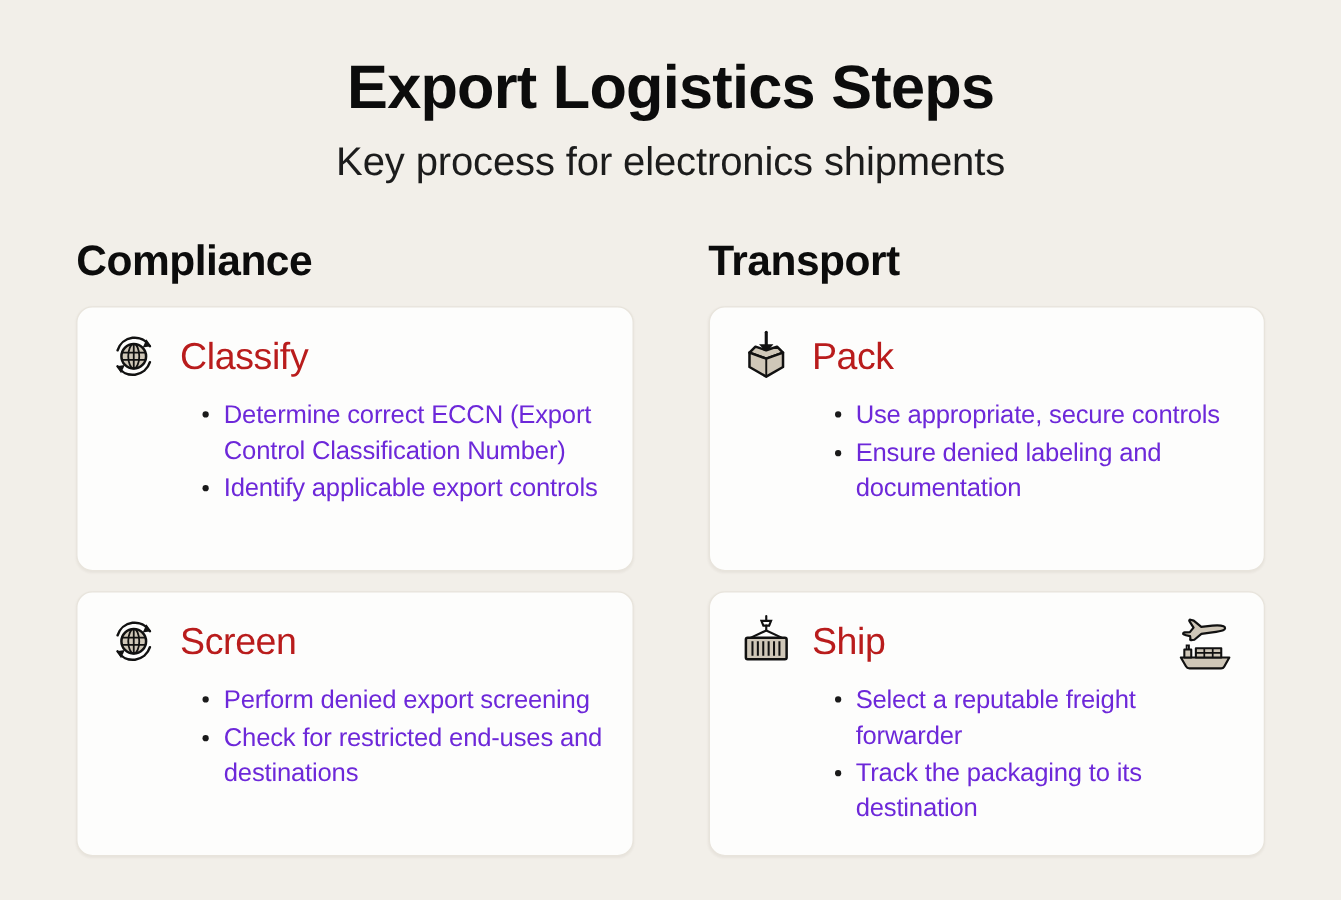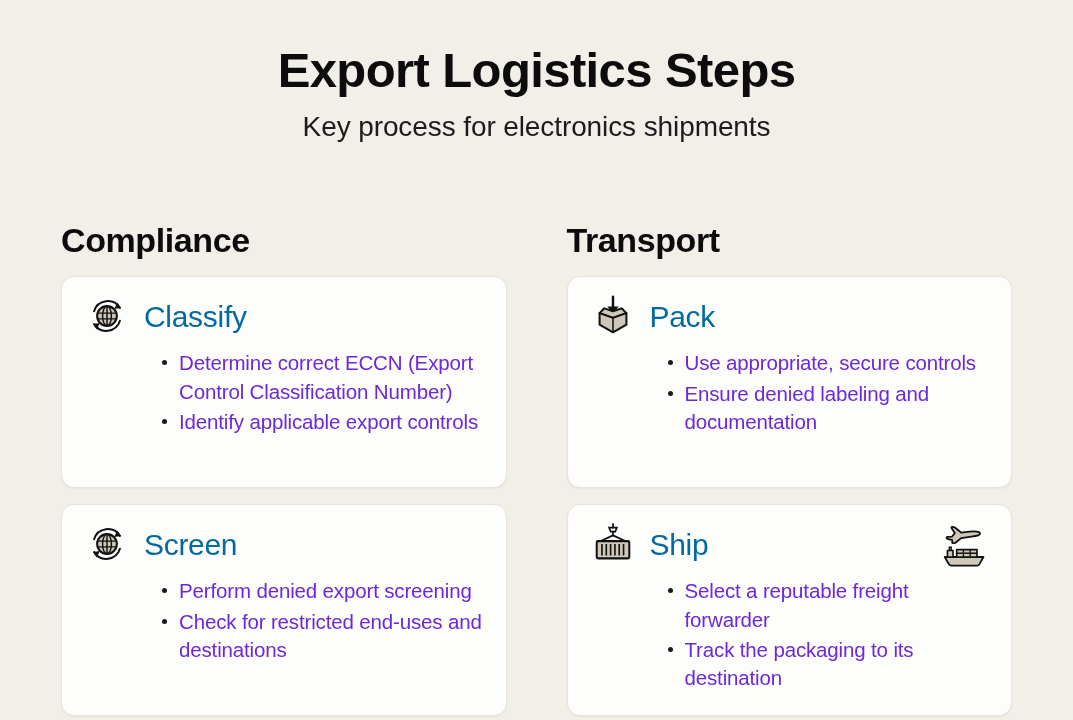--- a/index.html
+++ b/index.html
@@ -34,38 +34,37 @@
   .title {
     font-size: 49px;
     font-weight: 700;
     letter-spacing: -0.6px;
     color: #0c0c0c;
     line-height: 1.08;
   }
 
   .subtitle {
     margin-top: 14px;
-    font-size: 28px;
+    font-size: 32px;
     font-weight: 400;
     color: #1c1c1c;
     letter-spacing: -0.1px;
   }
 
   
   .columns {
     display: flex;
     gap: 60px;
     padding: 0 61px;
     margin-top: 43px;
   }
 
   .column {
     flex: 1 1 0;
     min-width: 0;
-    margin-top: 36px;
   }
 
   .section-heading {
     font-size: 34px;
     font-weight: 600;
     letter-spacing: -0.4px;
     color: #0c0c0c;
     margin-bottom: 17px;
     line-height: 1.1;
   }
@@ -95,21 +94,21 @@
     width: 46px;
     height: 46px;
     flex: 0 0 46px;
     display: block;
   }
 
   .card-title {
     font-size: 30px;
     font-weight: 500;
     letter-spacing: -0.3px;
-    color: #0369a1;
+    color: #b91c1c;
     line-height: 1.1;
   }
 
   .corner-icon {
     position: absolute;
     top: 16px;
     right: 20px;
     width: 52px;
     height: 48px;
   }

